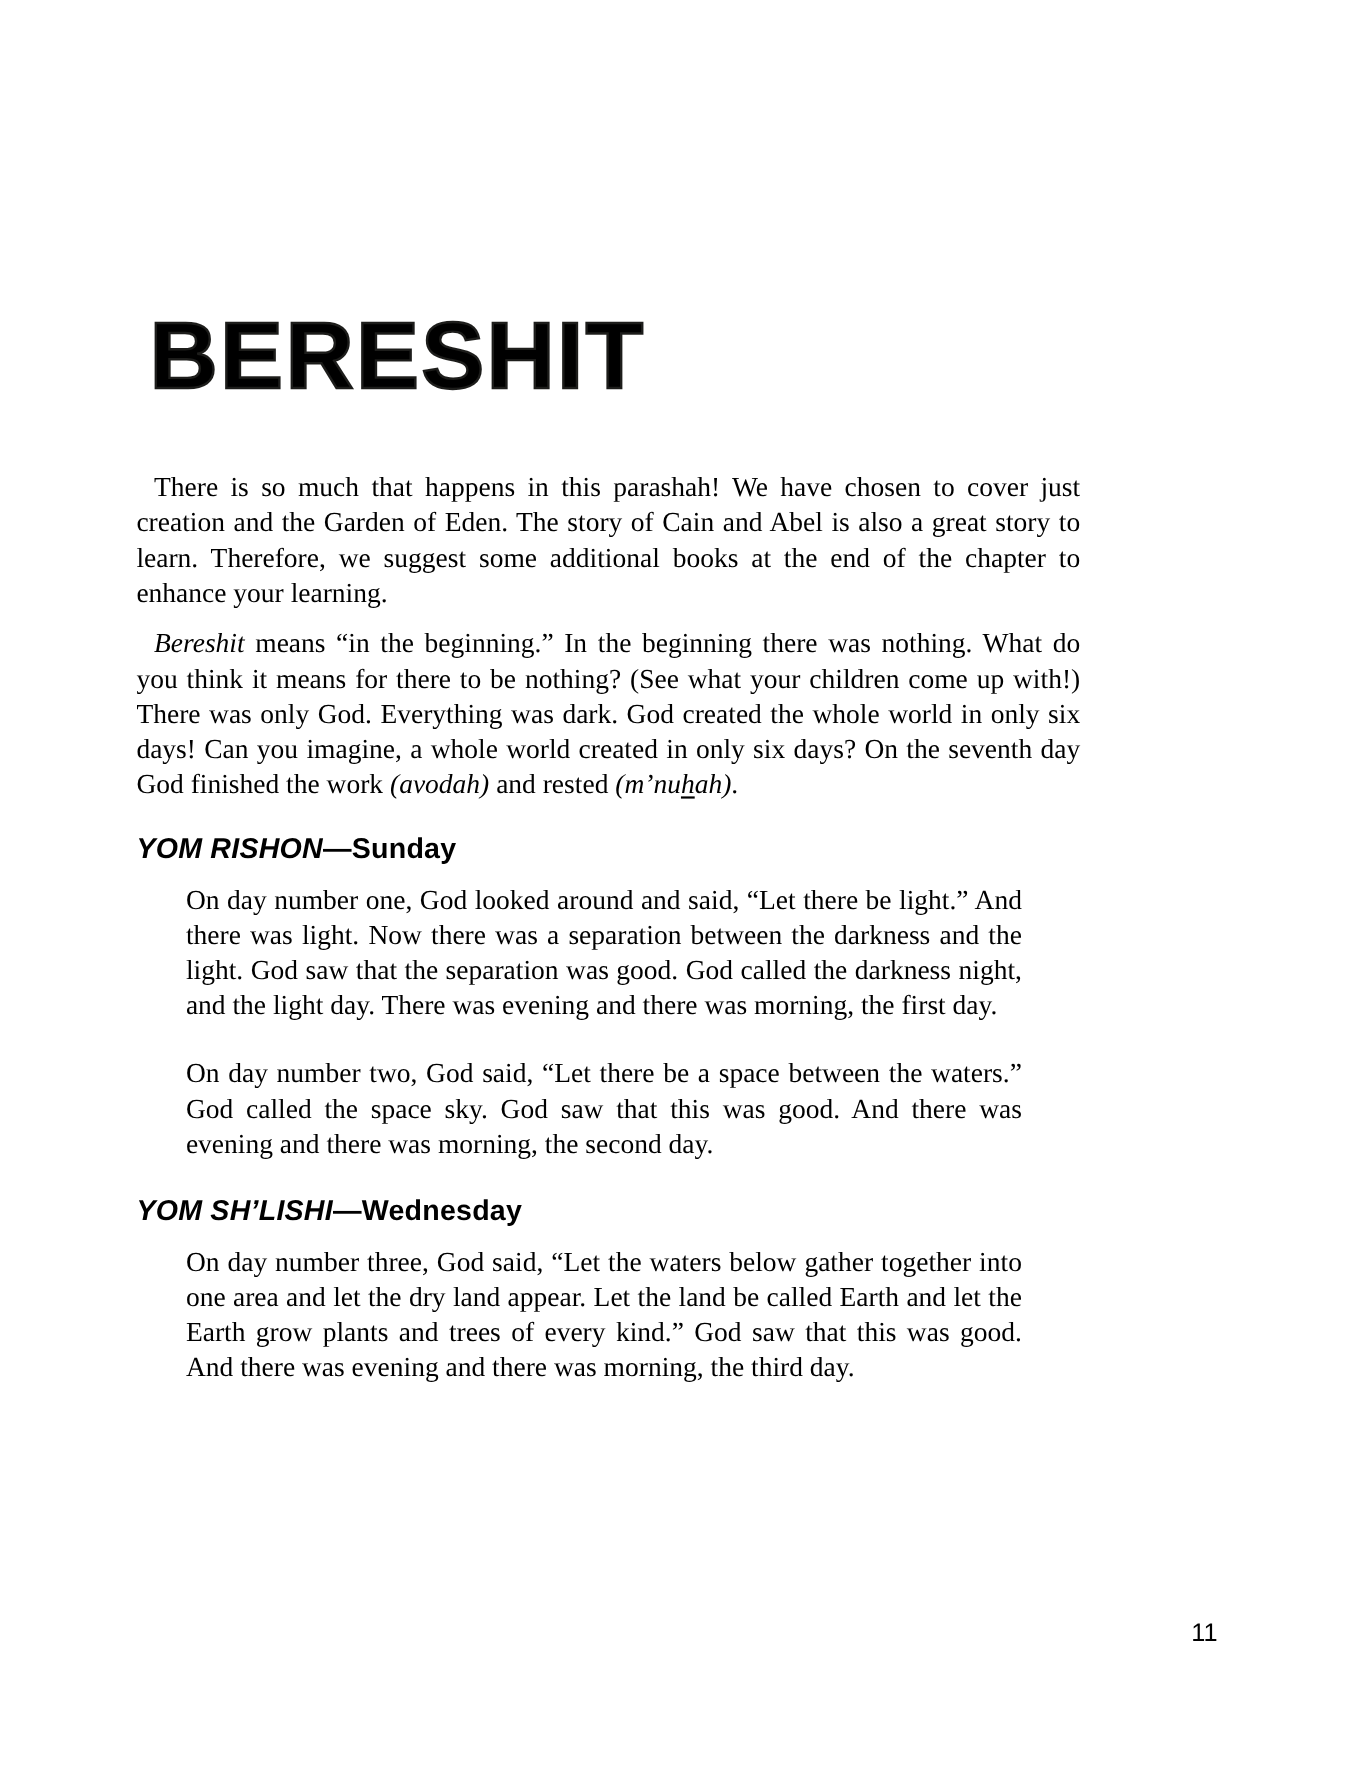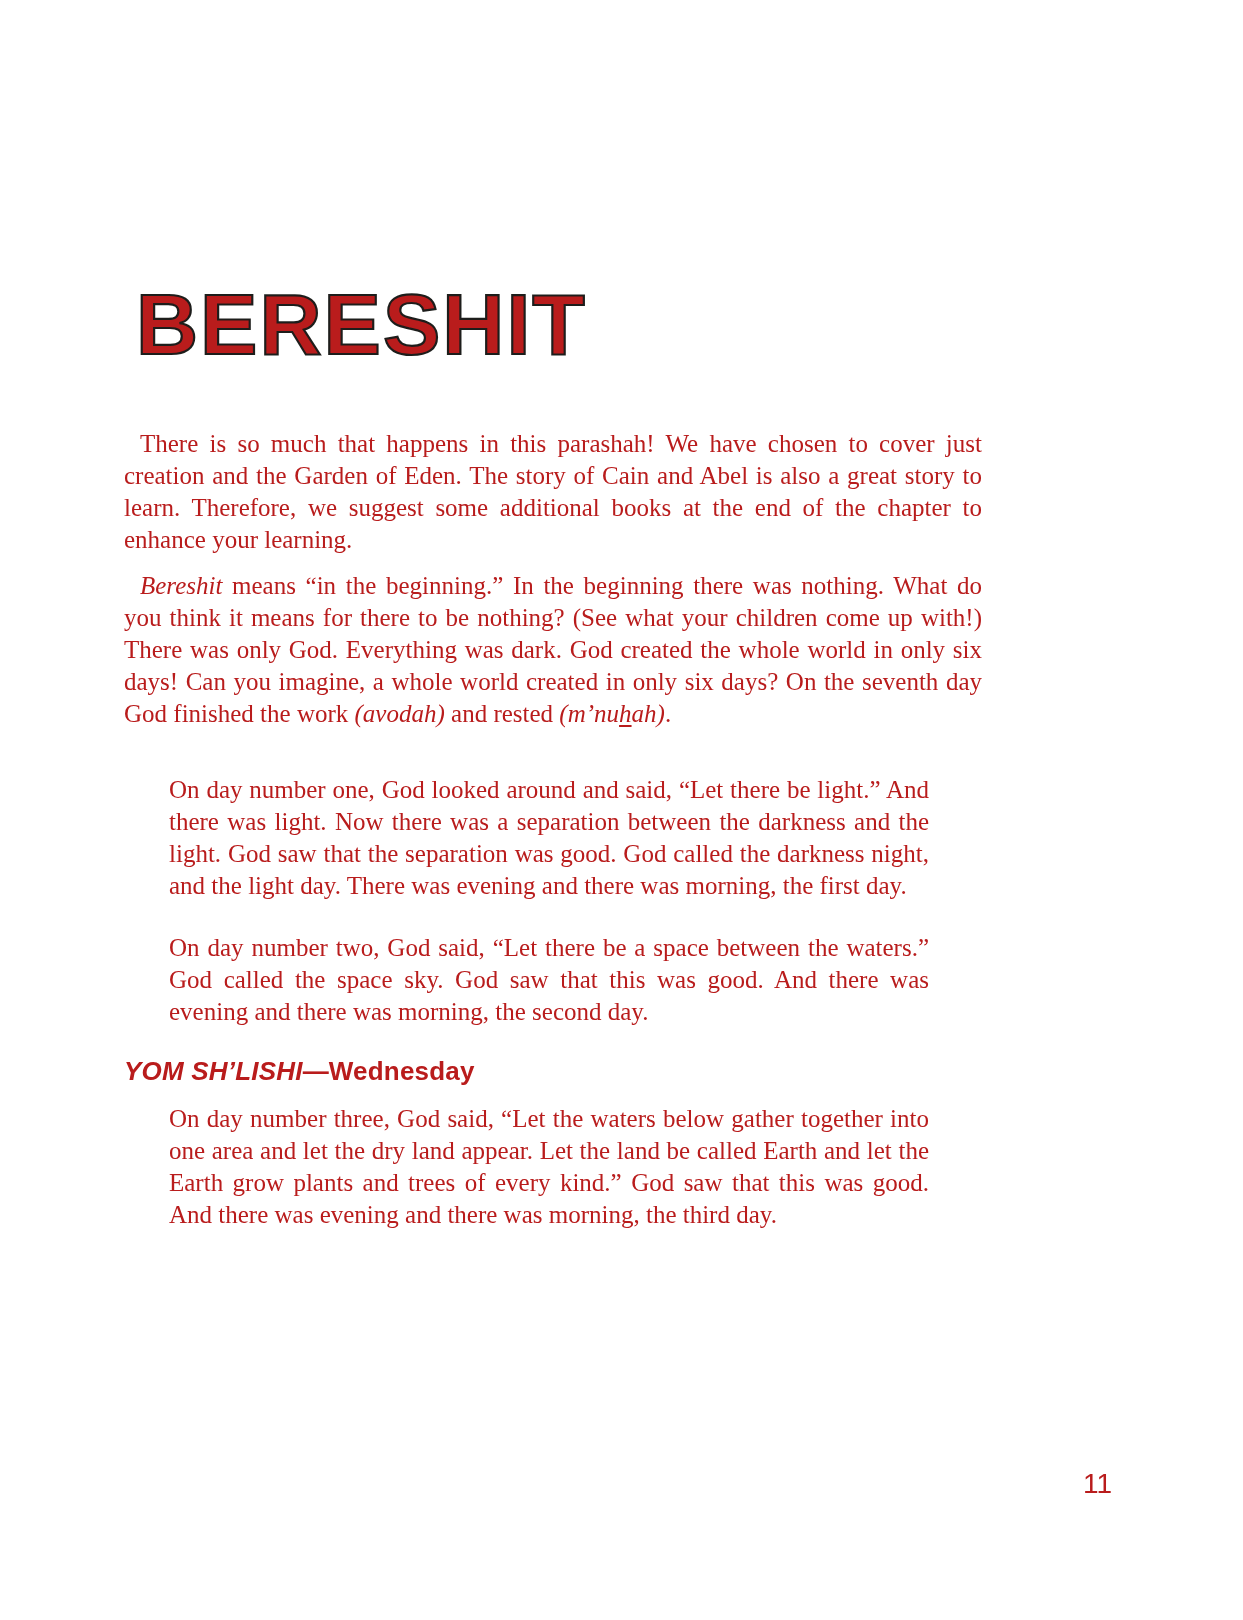--- a/index.html
+++ b/index.html
@@ -6,21 +6,21 @@
     margin: 0;
     padding: 0;
     background: #e8e8e8;
   }
   .page {
     position: relative;
     width: 1243px;
     height: 1620px;
     margin: 0 auto;
     background: #ffffff;
-    color: #b91c1c;
+    color: #000000;
     font-family: "Liberation Serif", serif;
     overflow: hidden;
   }
   .chapter-title {
     position: absolute;
     left: 136px;
     top: 281px;
     margin: 0;
     font-family: "Liberation Sans", "DejaVu Sans", sans-serif;
     font-size: 86px;
@@ -36,57 +36,58 @@
     width: 858px;
   }
   .para {
     margin: 0;
     font-size: 25px;
     line-height: 32px;
     text-align: justify;
   }
   .indent { text-indent: 16px; }
   .mb-sm { margin-bottom: 14px; }
-  .mb-lg { margin-bottom: 44px; }
+  .mb-lg { margin-bottom: 28px; }
   .day-heading {
     margin: 0 0 19px 0;
     font-family: "Liberation Sans", "DejaVu Sans", sans-serif;
     font-size: 26px;
     line-height: 26px;
     font-weight: bold;
     letter-spacing: 0.2px;
   }
   .day-heading .yom { font-style: italic; }
   .day-para {
     margin: 0 53px 30px 45px;
   }
   .italic { font-style: italic; }
   .uline { text-decoration: underline; text-underline-offset: 3px; }
   .page-number {
     position: absolute;
     left: 1083px;
     top: 1468px;
     font-family: "Liberation Sans", "DejaVu Sans", sans-serif;
-    font-size: 28px;
+    font-size: 23px;
     line-height: 32px;
   }
 </style>
 </head>
 <body>
 
 <div class="page">
 
   <h1 class="chapter-title">BERESHIT</h1>
 
   <div class="text-block">
 
     <p class="para indent mb-sm">There is so much that happens in this parashah! We have chosen to cover just creation and the Garden of Eden. The story of Cain and Abel is also a great story to learn. Therefore, we suggest some additional books at the end of the chapter to enhance your learning.</p>
 
     <p class="para indent mb-lg"><span class="italic">Bereshit</span><span> means “in the beginning.” In the beginning there was nothing. What do you think it means for there to be nothing? (See what your children come up with!) There was only God. Everything was dark. God created the whole world in only six days! Can you imagine, a whole world created in only six days? On the seventh day God finished the work </span><span class="italic">(avodah)</span><span> and rested </span><span class="italic">(m’nu</span><span class="italic uline">h</span><span class="italic">ah)</span><span>.</span></p>
 
+    <h2 class="day-heading"><span class="yom">YOM RISHON</span><span class="day">—Sunday</span></h2>
 
     <p class="para day-para">On day number one, God looked around and said, “Let there be light.” And there was light. Now there was a separation between the darkness and the light. God saw that the separation was good. God called the darkness night, and the light day. There was evening and there was morning, the first day.</p>
 
 
     <p class="para day-para">On day number two, God said, “Let there be a space between the waters.” God called the space sky. God saw that this was good. And there was evening and there was morning, the second day.</p>
 
     <h2 class="day-heading"><span class="yom">YOM SH’LISHI</span><span class="day">—Wednesday</span></h2>
 
     <p class="para day-para">On day number three, God said, “Let the waters below gather together into one area and let the dry land appear. Let the land be called Earth and let the Earth grow plants and trees of every kind.” God saw that this was good. And there was evening and there was morning, the third day.</p>
 

